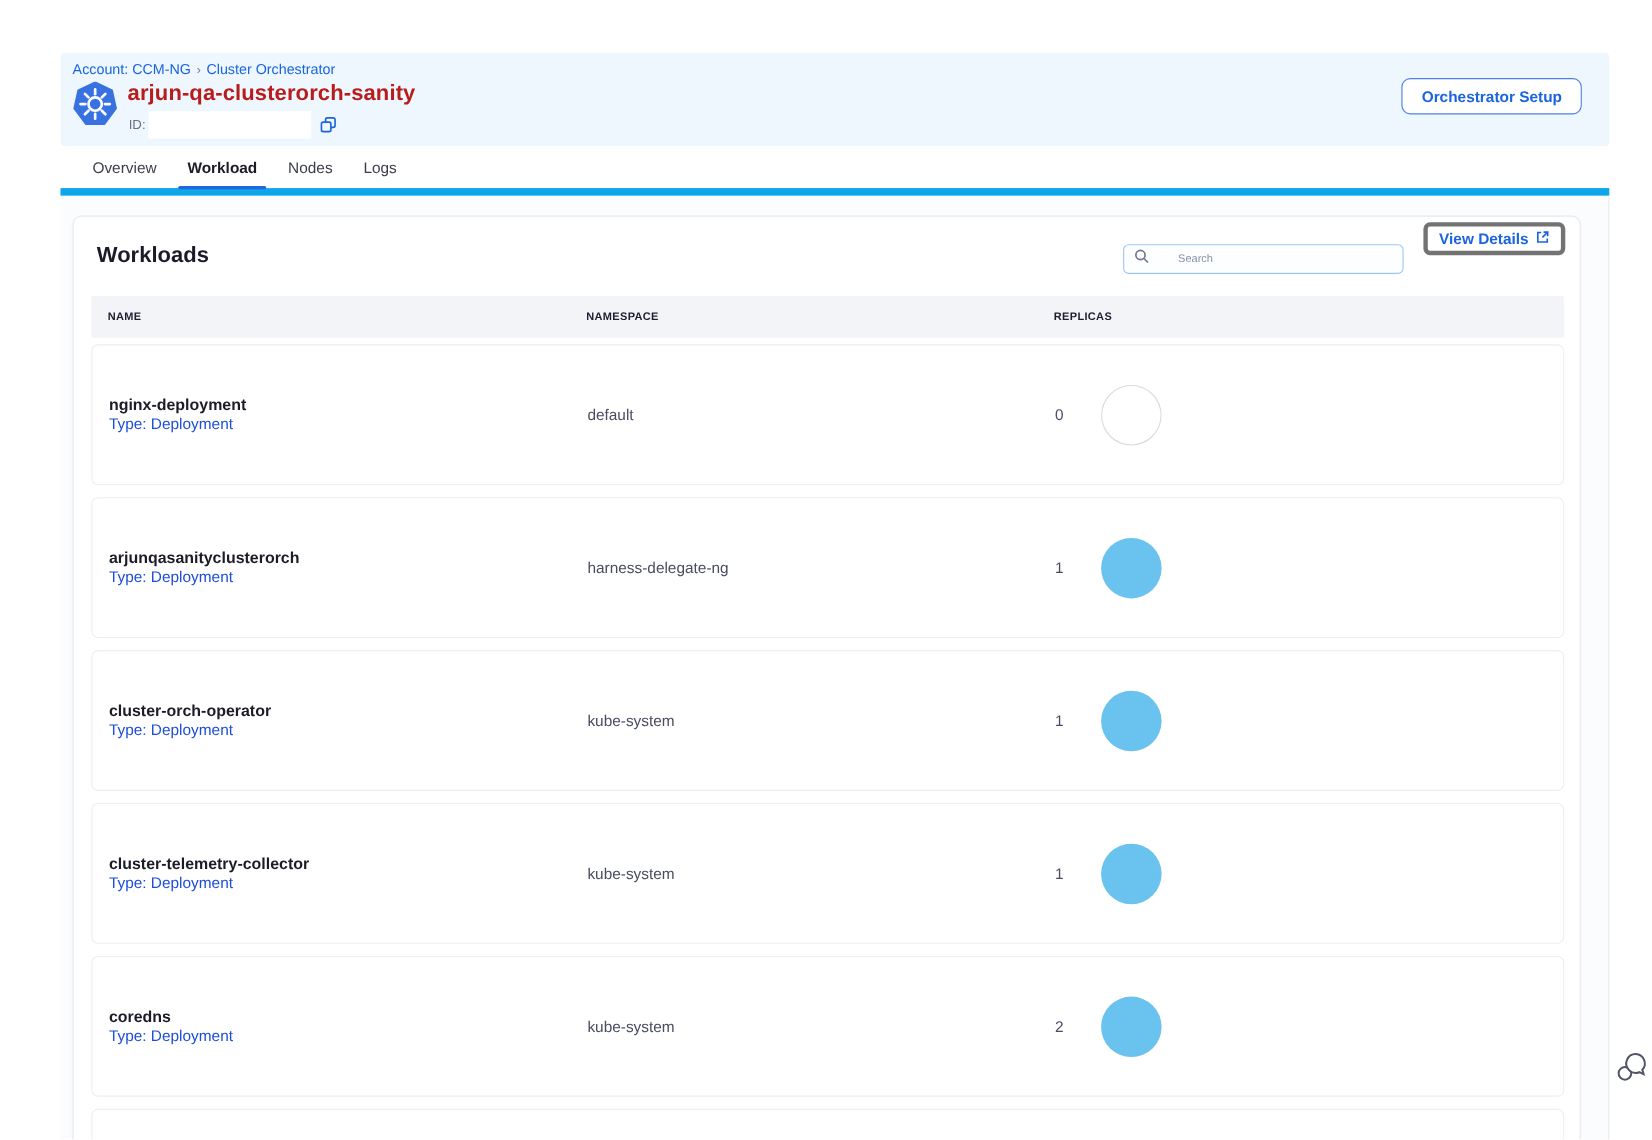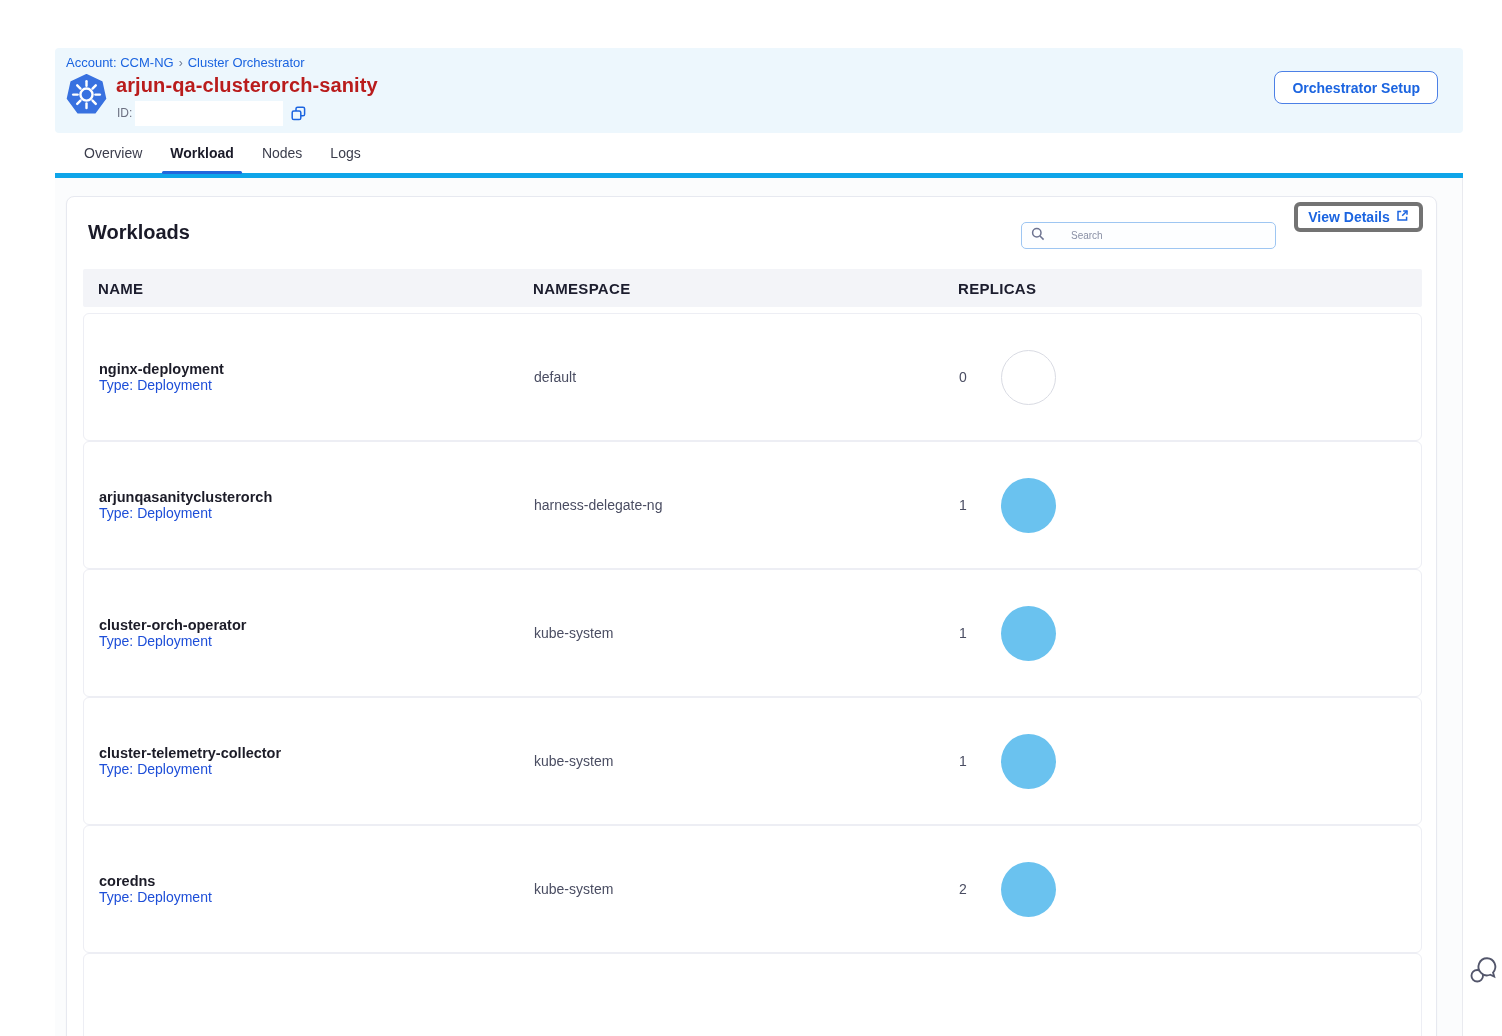--- a/index.html
+++ b/index.html
@@ -31,21 +31,21 @@
   .setup-btn {
     position:absolute; right:25px; top:23px; height:33px; padding:0 17px;
     background:#ffffff; border:1px solid #4c80e6; border-radius:8px;
     color:#1b64e0; font-size:14px; font-weight:700; cursor:pointer;
     font-family:inherit; display:flex; align-items:center;
   }
 
   
   .tabs {
     position:absolute; left:0; top:85px; width:100%; height:45px;
-    background:#ffffff; border-bottom:5px solid #0ea5e9;
+    background:#ffffff; border-bottom:7px solid #0ea5e9;
     display:flex; align-items:center; padding-left:27px; column-gap:24px;
   }
   .tab {
     position:relative; height:100%; display:flex; align-items:center;
     font-size:14px; color:#3b3d4c; cursor:pointer; padding:0 2px;
   }
   .tab.active { color:#1a1a28; font-weight:700; }
   .tab.active::after {
     content:""; position:absolute; left:-6px; right:-6px; bottom:-1px; height:3px;
     background:#2167dd; border-radius:2px;
@@ -82,24 +82,24 @@
   }
 
   
   .table-wrap { position:absolute; left:16px; top:72px; width:1339px; }
   .thead {
     height:38px; background:#f3f4f8; display:grid;
     grid-template-columns:435px 425px 1fr; align-items:center; padding-left:15px;
     border-radius:2px;
   }
   .th {
-    font-size:15px; font-weight:700; color:#1c1d2e; letter-spacing:.3px;
+    font-size:10px; font-weight:700; color:#1c1d2e; letter-spacing:.3px;
   }
   .row {
-    height:128px; background:#ffffff;
+    height:128px; margin-top:11px; background:#ffffff;
     border:1px solid #edeef4; border-radius:6px;
     display:grid; grid-template-columns:435px 425px 1fr; align-items:center;
     padding-left:15px; cursor:pointer;
   }
   .row:first-child { margin-top:6px; }
   .name-cell { display:flex; flex-direction:column; justify-content:center; gap:0; }
   .wl-name { font-size:14.5px; font-weight:700; color:#1c1c28; }
   .wl-type { font-size:14px; color:#1d4ed8; }
   .wl-ns { font-size:14px; color:#4a4d62; }
   .rep-cell { display:flex; align-items:center; }

